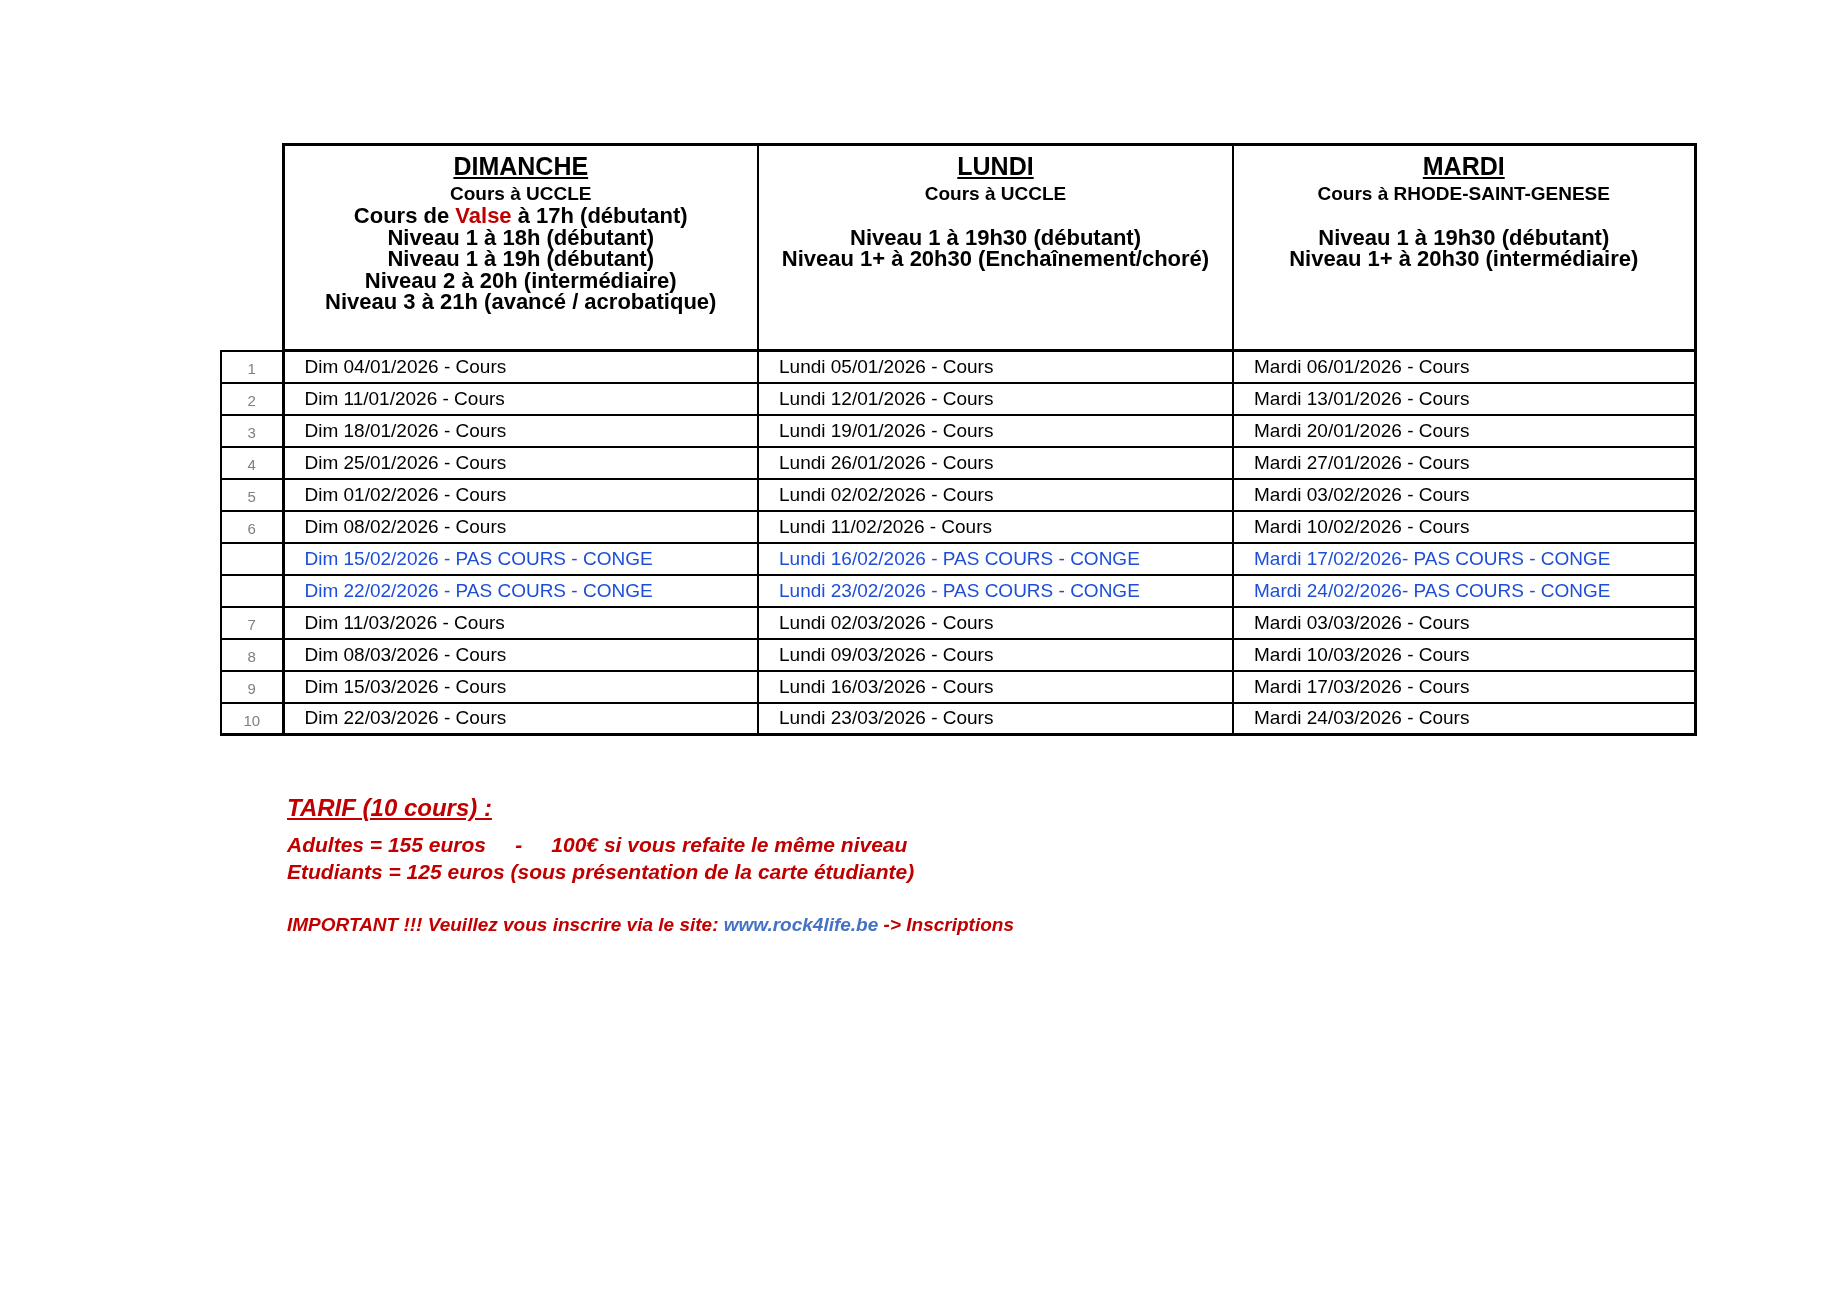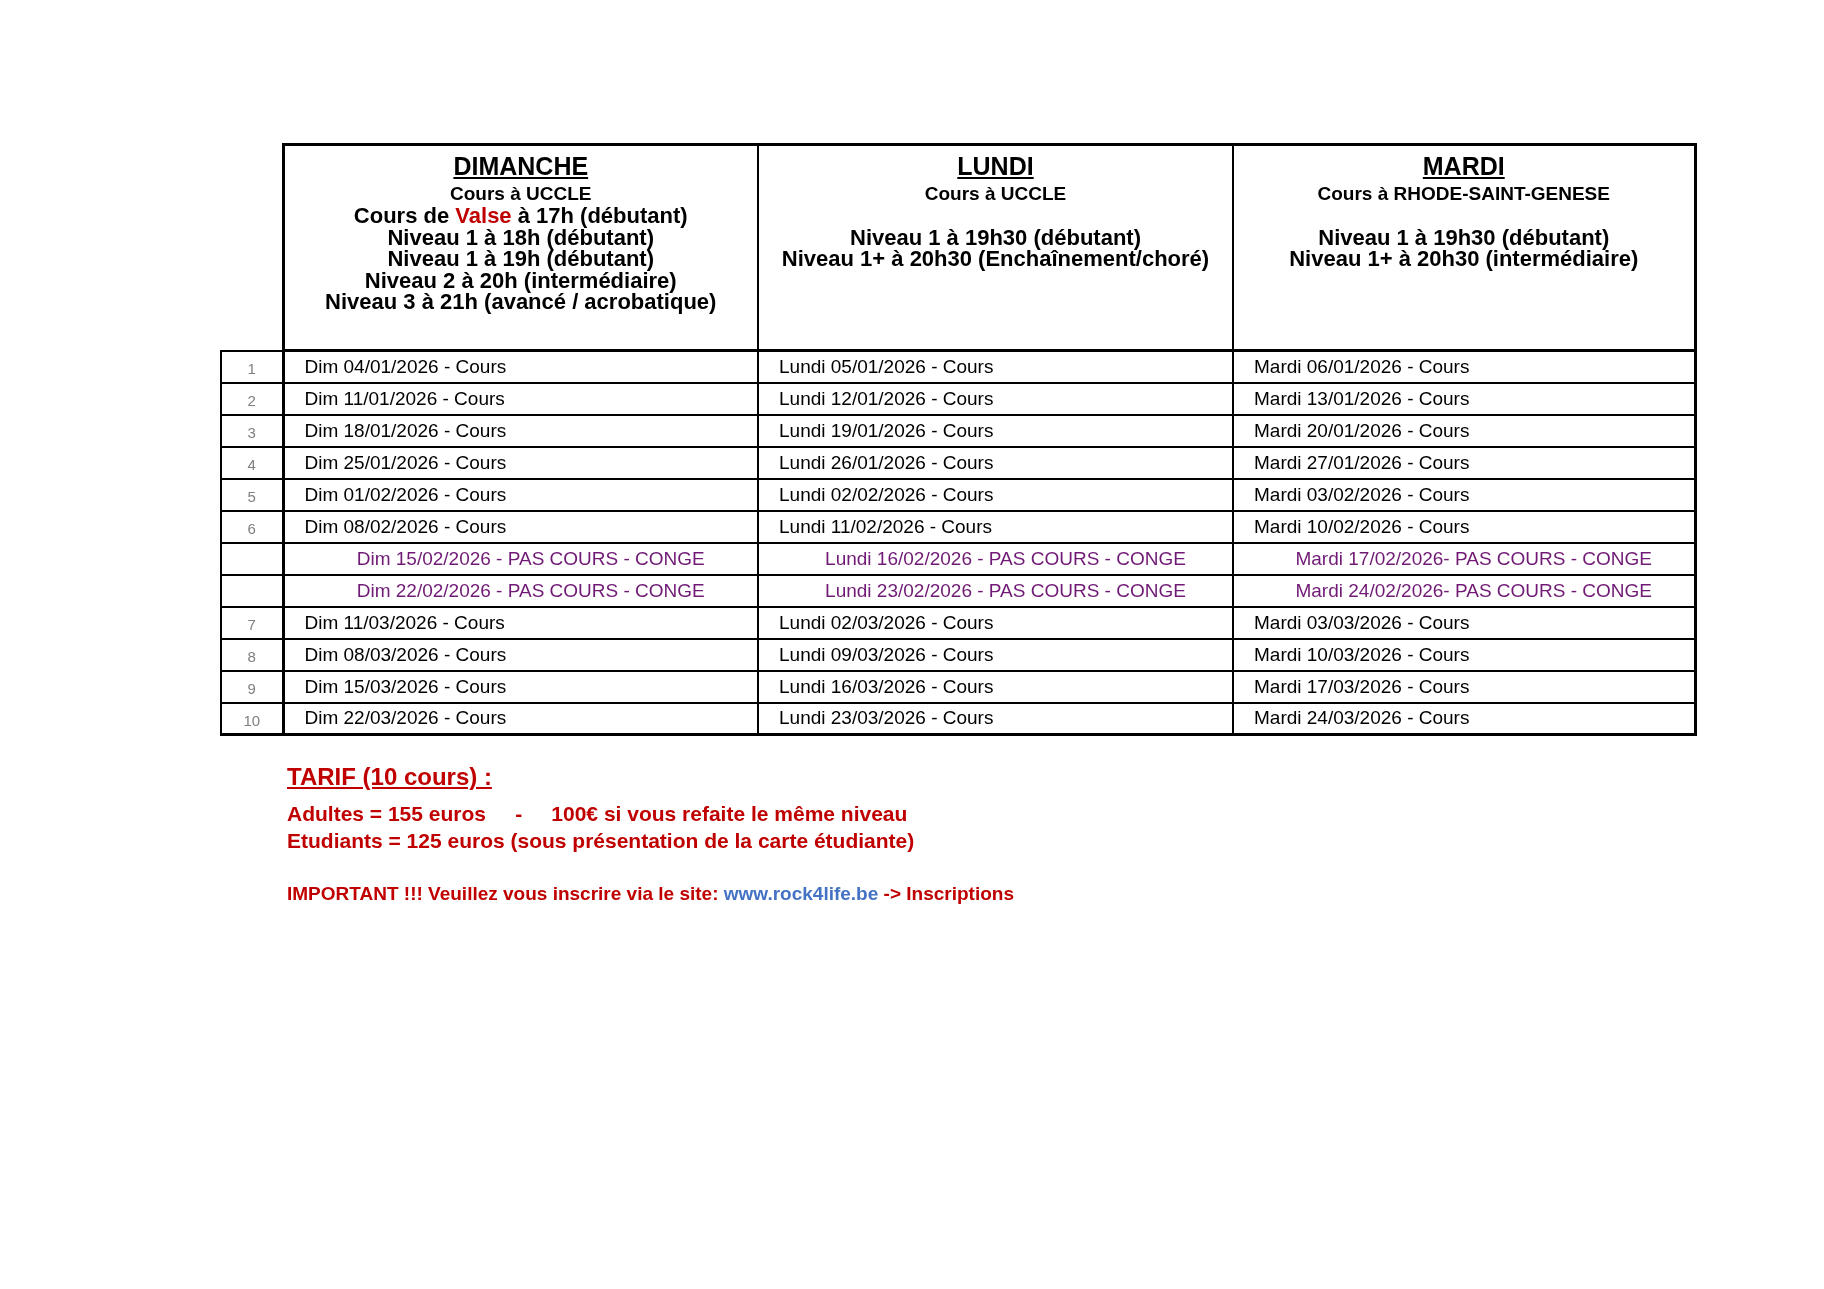--- a/index.html
+++ b/index.html
@@ -36,22 +36,22 @@
   .h-loc { font-size: 19px; font-weight: bold; line-height: 22px; }
   .h-line { font-size: 22px; line-height: 21.5px; font-weight: bold; }
   .h-spacer { height: 21.5px; }
   .red-word { color: #C00000; }
   td { height: 32px; font-size: 19px; background: #fff; }
   td.num {
     text-align: center; color: #808080; font-size: 15px;
     vertical-align: middle; padding-top: 4px;
   }
   td.datecell { padding-left: 20px; vertical-align: middle; }
-  tr.holiday td.datecell { color: #701a75; text-align: center; }
-  .bottom-block { position: absolute; left: 287px; top: 763px; }
+  tr.holiday td.datecell { color: #1d4ed8; }
+  .bottom-block { position: absolute; left: 287px; top: 794px; font-style: italic; }
   .tarif-title {
     color: #C00000; font-size: 24px; font-weight: bold;
     text-decoration: underline; margin-bottom: 9px;
   }
   .tarif-line {
     color: #C00000; font-size: 21px; font-weight: bold;
     line-height: 27px; white-space: pre-wrap;
   }
   .important-line {
     margin-top: 29px; color: #C00000;

